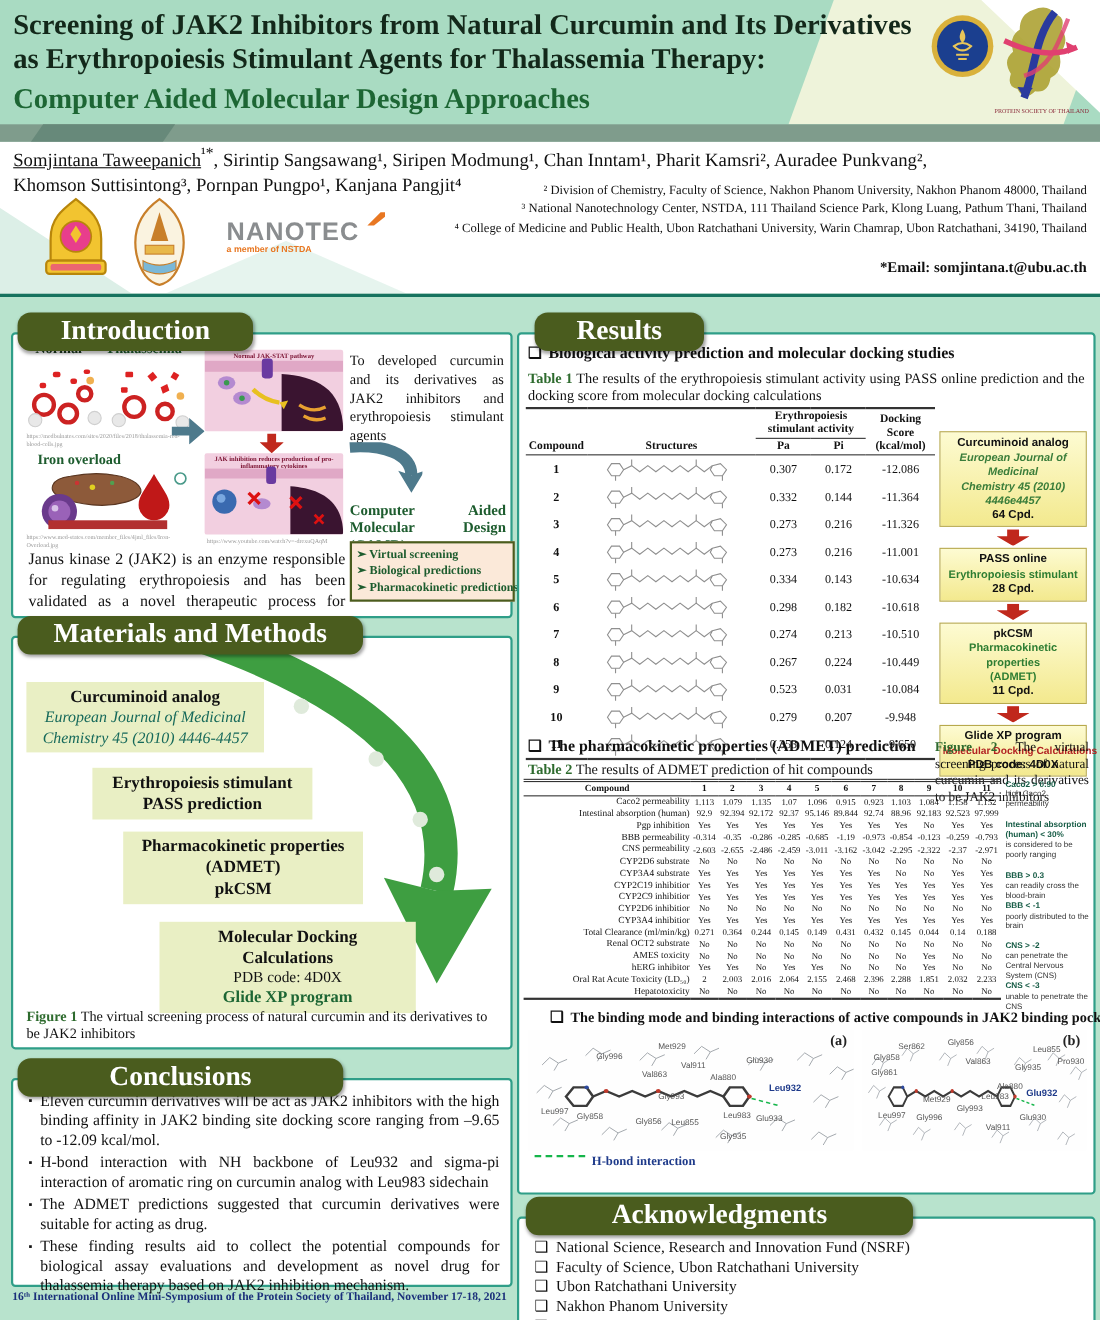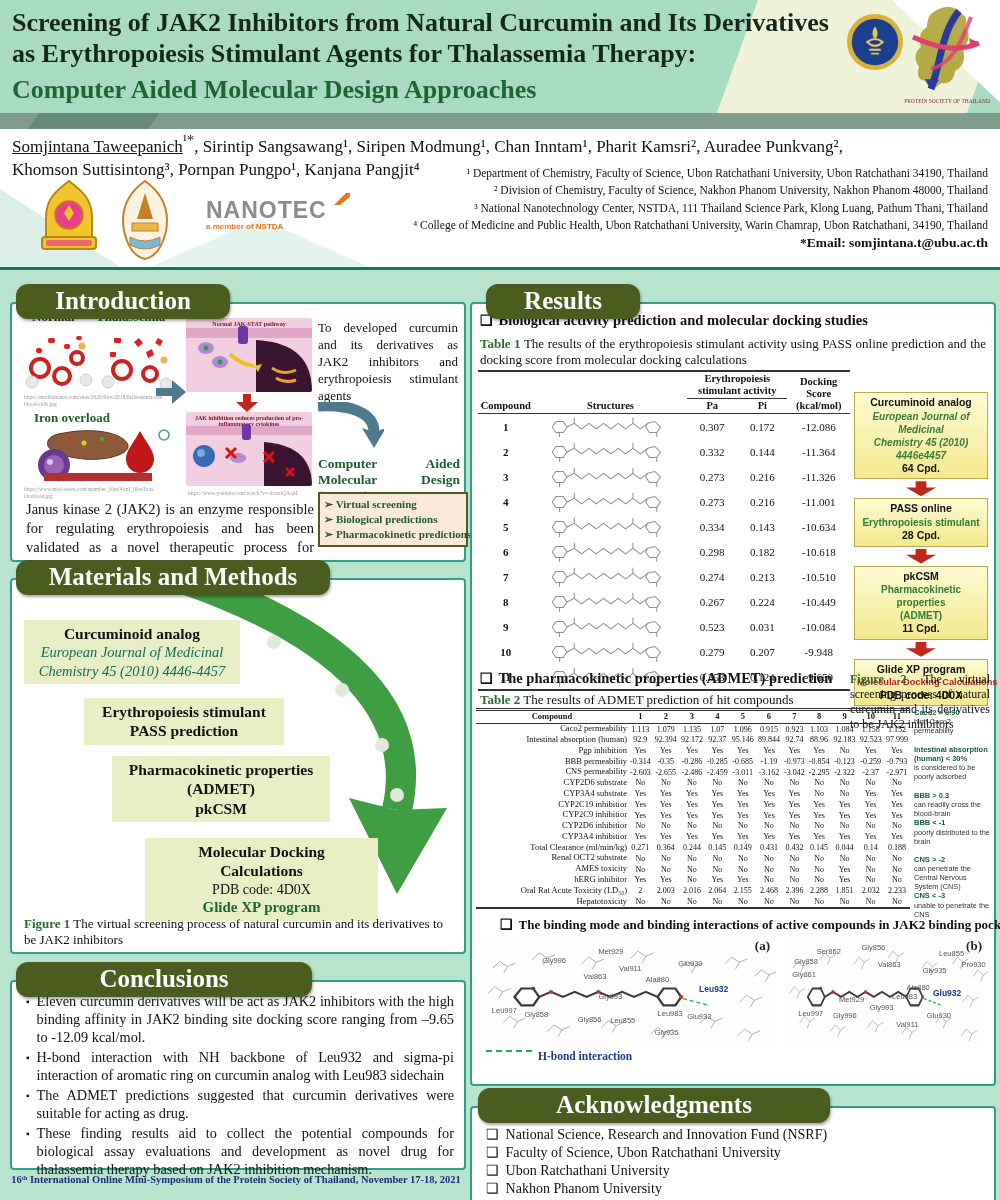--- a/index.html
+++ b/index.html
@@ -171,21 +171,20 @@
       <path d="M20 58 q15 8 30 0 v8 q-15 8 -30 0 Z" fill="#7ab8d8" stroke="#c87f2a"></path>
     </svg>
     <div class="nanotec">
       <div class="nanotec-text">NANOTEC</div>
       <svg class="nanotec-swoosh" viewBox="0 0 20 16">
         <path d="M2 14 L14 2 L18 2 L18 6 L8 14 Z" fill="#e87722"></path>
       </svg>
       <div class="nanotec-sub">a member of NSTDA</div>
     </div>
     <div class="affils">
-      <div>¹ Department of Chemistry, Faculty of Science, Ubon Ratchathani University, Ubon Ratchathani 34190, Thailand</div>
       <div>² Division of Chemistry, Faculty of Science, Nakhon Phanom University, Nakhon Phanom 48000, Thailand</div>
       <div>³ National Nanotechnology Center, NSTDA, 111 Thailand Science Park, Klong Luang, Pathum Thani, Thailand</div>
       <div>⁴ College of Medicine and Public Health, Ubon Ratchathani University, Warin Chamrap, Ubon Ratchathani, 34190, Thailand</div>
     </div>
     <div class="email">*Email: somjintana.t@ubu.ac.th</div>
   </section>
   <div class="teal-rule"></div>
 
   <div class="sec-h" style="left:16px;top:284px;width:214px;">Introduction</div>
   <section class="panel" style="left:10px;top:302px;width:452px;height:256px;">
@@ -881,21 +880,21 @@
           </tr>
         </tbody>
     </table>
     <div class="t2-notes" id="t2-notes">
         <div class="note-group">
           <span class="note-b">Caco2 &gt; 0.90</span>
           <span class="note-t">high Caco2 permeability</span>
         </div>
         <div class="note-group">
           <span class="note-b">Intestinal absorption (human) &lt; 30%</span>
-          <span class="note-t">is considered to be poorly adsorbed</span>
+          <span class="note-t">is considered to be poorly ranging</span>
         </div>
         <div class="note-group">
           <span class="note-b">BBB &gt; 0.3</span>
           <span class="note-t">can readily cross the blood-brain</span>
           <span class="note-b">BBB &lt; -1</span>
           <span class="note-t">poorly distributed to the brain</span>
         </div>
         <div class="note-group">
           <span class="note-b">CNS &gt; -2</span>
           <span class="note-t">can penetrate the Central Nervous System (CNS)</span>

